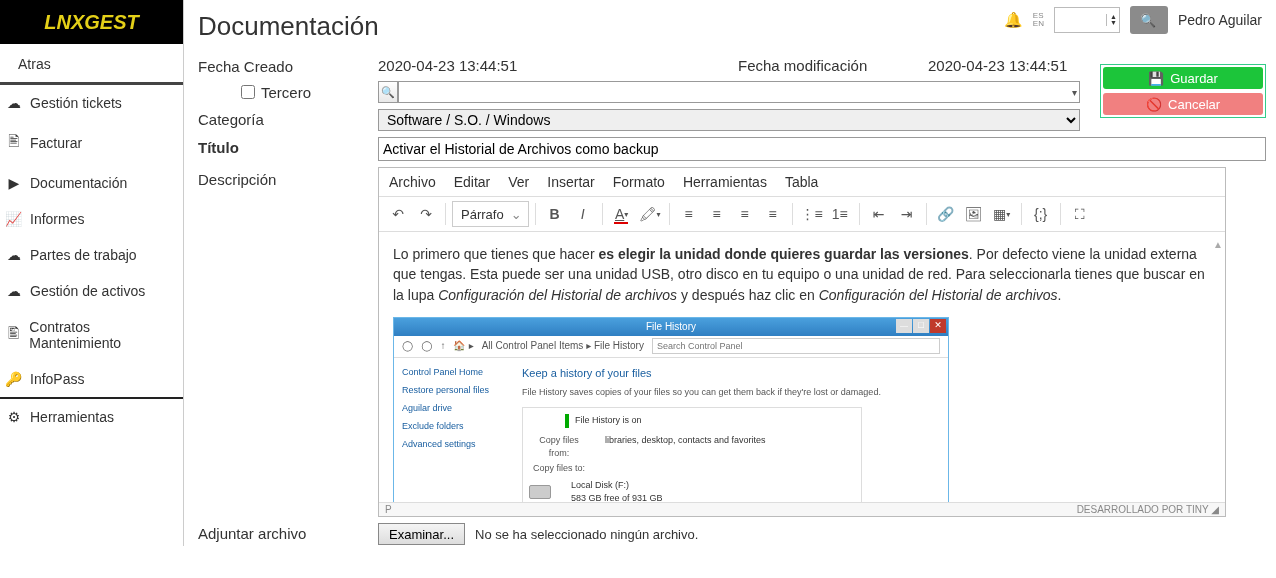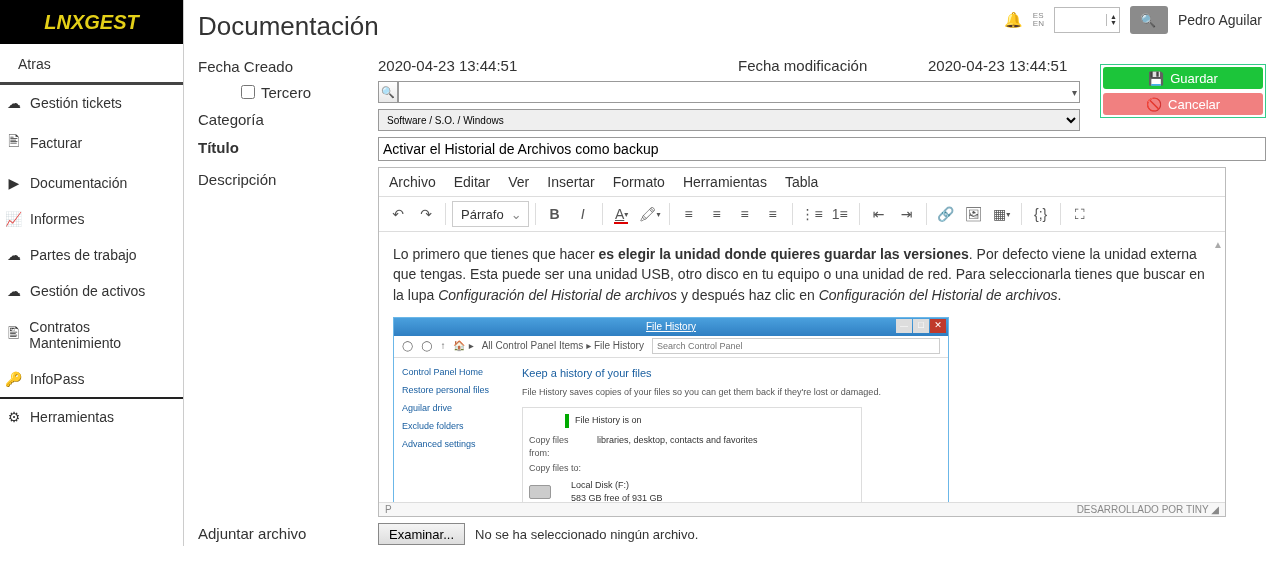--- a/index.html
+++ b/index.html
@@ -23,54 +23,54 @@
 .username { font-size:14px; }
 .langbadge { font-size:8px; color:#888; line-height:8px; }
 .form { display:grid; grid-template-columns: 170px 1fr; column-gap:10px; row-gap:6px; margin-top:8px; }
 .flabel { font-size:15px; padding-top:2px; }
 .flabel.bold { font-weight:700; }
 .date-row { display:flex; align-items:center; font-size:15px; }
 .date-row .d1 { width:360px; }
 .date-row .ml { width:190px; }
 .tercero-row { display:flex; align-items:center; gap:6px; font-size:15px;padding-left:43px; }
 .tercero-row input { width:14px; height:14px; }
-.catsel { height:22px; border:1px solid #999; width:702px; font-size:10px; padding-left:4px; }
+.catsel { height:22px; border:1px solid #999; width:702px; font-size:14px; padding-left:4px; }
 .title-input { height:24px; border:1px solid #999; width:888px; font-size:14px; padding-left:4px; }
 .btns { position:absolute; right:10px; top:64px; display:flex; flex-direction:column; gap:4px; border:1px solid #3c8; padding:2px; }
 .btn { height:22px; width:160px; display:flex; align-items:center; justify-content:center; gap:6px; border-radius:3px; color:#fff; font-size:13px; cursor:pointer; }
 .btn.save { background:#1cc53a; }
 .btn.cancel { background:#f18080; }
 .editor-wrap { grid-column: 2 / 3; border:1px solid #bbb; width:848px; }
 .menubar { display:flex; gap:18px; padding:6px 10px; border-bottom:1px solid #ddd; font-size:14px; }
 .toolbar { display:flex; align-items:center; padding:4px 6px; border-bottom:1px solid #ddd; gap:2px; }
 .tbtn { width:26px; height:26px; display:flex; align-items:center; justify-content:center; color:#555; cursor:pointer; font-size:14px; }
 .tsep { width:1px; height:22px; background:#ddd; margin:0 4px; }
 .parasel { height:26px; border:1px solid #ccc; padding:0 24px 0 8px; display:flex; align-items:center; font-size:13px; position:relative; cursor:pointer; }
 .parasel::after { content:"⌄"; position:absolute; right:6px; color:#888; }
 .color-a { position:relative; }
 .color-a .bar { position:absolute; bottom:3px; left:5px; width:14px; height:2px; background:#d00; }
 .ed-content { padding:12px 14px; font-size:14px; line-height:1.45; height:270px; overflow:auto; position:relative; }
 .ed-content .hint { position:absolute; top:6px; right:2px; font-size:10px; color:#aaa; }
 .imgph { margin-top:12px; border:1px solid #6bb7e8; background:#fff; width:556px; }
-.imgph-top { height:18px; background:linear-gradient(#4aa0dd,#2f7fc2); color:#fff; font-size:10px; display:flex; align-items:center; justify-content:center; position:relative;text-decoration:underline; }
+.imgph-top { height:18px; background:linear-gradient(#4aa0dd,#2f7fc2); color:#fff; font-size:10px; display:flex; align-items:center; justify-content:center; position:relative; }
 .imgph-top .close { position:absolute; right:2px; top:1px; width:16px; height:14px; background:#c0392b; color:#fff; font-size:9px; display:flex; align-items:center; justify-content:center; }
 .imgph-top .min { position:absolute; right:36px; top:1px; width:16px; height:14px; background:#ddd; font-size:8px; display:flex; align-items:center; justify-content:center; }
 .imgph-top .max { position:absolute; right:19px; top:1px; width:16px; height:14px; background:#ddd; font-size:8px; display:flex; align-items:center; justify-content:center; }
 .imgph-bar { height:22px; border-bottom:1px solid #ddd; display:flex; align-items:center; padding:0 8px; font-size:10px; color:#555; gap:8px; }
 .imgph-bar input { flex:1; height:16px; border:1px solid #ccc; font-size:9px; padding-left:4px; }
 .imgph-body { display:flex; }
 .imgph-left { width:120px; padding:8px; font-size:9px; color:#1a5fa0; }
 .imgph-left div { margin-bottom:5px; }
 .imgph-right { flex:1; padding:8px; font-size:9px; }
 .imgph-right .hd { color:#1a5fa0; font-size:11px; margin-bottom:4px; }
 .imgph-right .sub { color:#555; margin-bottom:8px; }
 .fhbox { border:1px solid #ddd; padding:6px; width:340px; }
 .fhon { display:flex; align-items:center; gap:6px; margin-bottom:6px;padding-left:36px; }
 .fhon .bar { width:4px; height:14px; background:#0a0; }
-.fhkv { display:flex; gap:8px; margin-bottom:2px; }
+.fhkv { display:flex; gap:16px; margin-bottom:2px;text-align:center; }
 .fhkv .k { width:60px; color:#555; }
 .disk { display:flex; align-items:center; gap:20px; margin:4px 0; }
 .disk .dicon { width:22px; height:14px; background:#ccc; border:1px solid #999; border-radius:2px; }
 .statusbar { display:flex; justify-content:space-between; border-top:1px solid #ddd; padding:1px 6px; font-size:10px; color:#888; background:#f7f7f7; }
 .attach-row { display:flex; align-items:center; gap:10px; }
 .browse-btn { height:22px; padding:0 10px; border:1px solid #888; background:linear-gradient(#f4f4f4,#ddd); font-size:13px; cursor:pointer; }
 .desc-labelcell { align-self:start; padding-top:4px; }
 .combo-wrap { display:flex; align-items:center; width:702px; }
 .combo-wrap .combo { flex:1; height:22px; border:1px solid #999; display:flex; align-items:center; justify-content:flex-end; padding-right:2px; }
 .combo .dd { font-size:10px; color:#555; }

